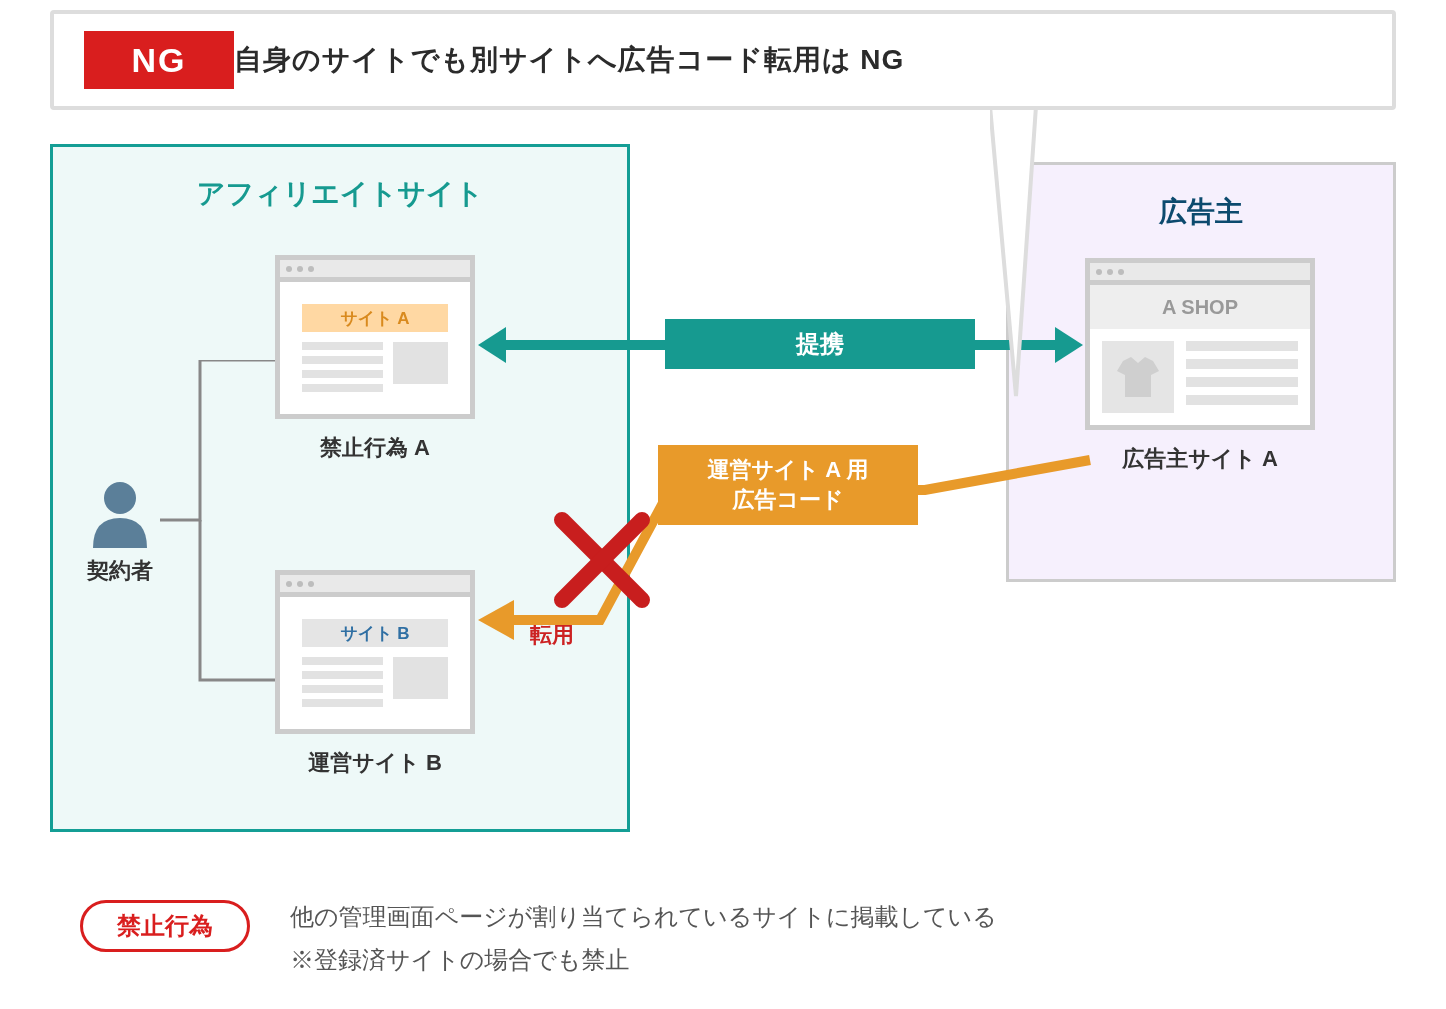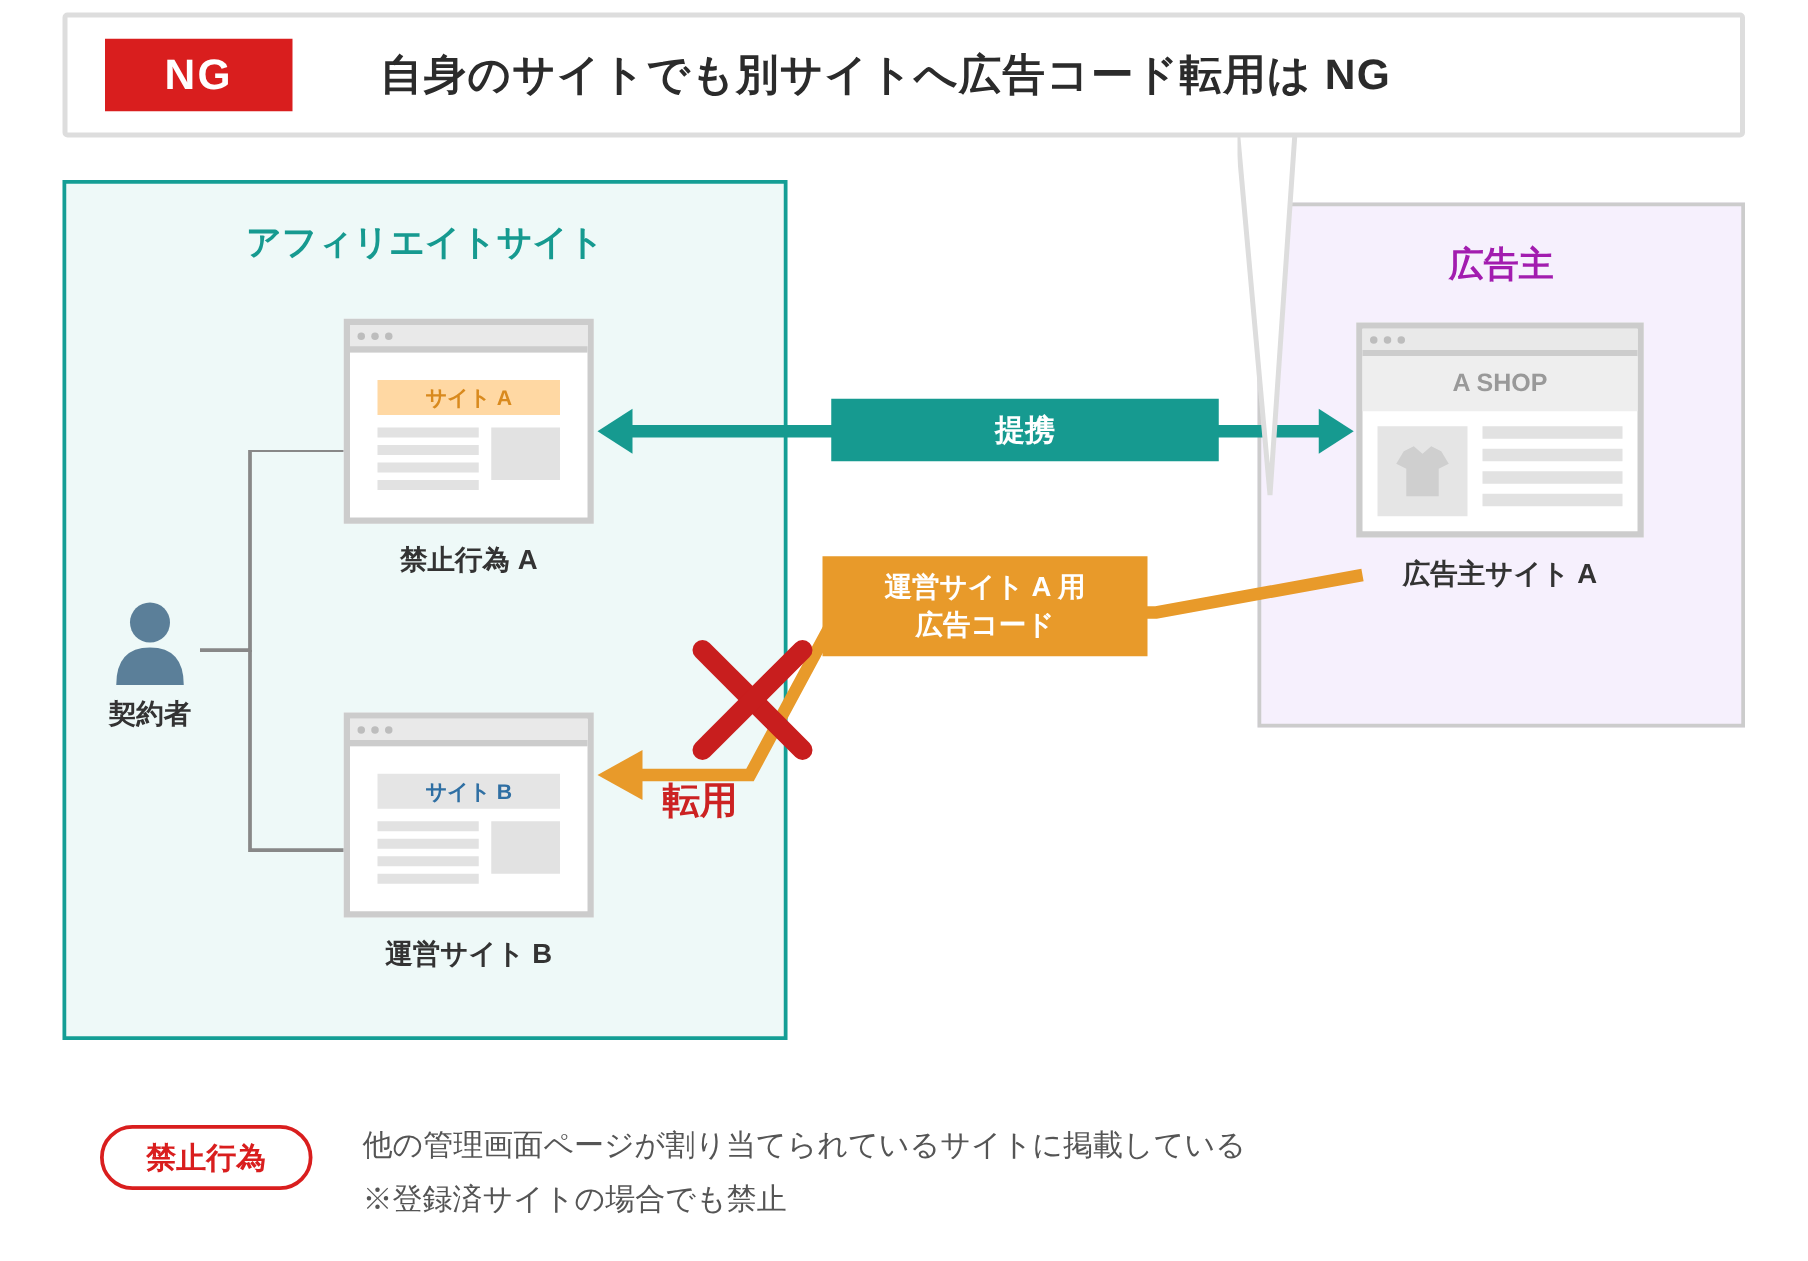--- a/index.html
+++ b/index.html
@@ -2,29 +2,29 @@
 <html><head>
 <meta charset="utf-8">
 <style>
   *{box-sizing:border-box;margin:0;padding:0}
   body{font-family:"Hiragino Kaku Gothic ProN","Yu Gothic",Meiryo,sans-serif;background:#fff;width:1446px;height:1009px;position:relative;overflow:hidden}
   .abs{position:absolute}
 
   
   .callout{left:50px;top:10px;width:1346px;height:100px;background:#fff;border:4px solid #ddd;border-radius:4px;display:flex;align-items:center;padding:10px 30px;z-index:20}
   .ng-badge{width:150px;height:58px;background:#d91e1e;color:#fff;font-size:34px;font-weight:800;display:flex;align-items:center;justify-content:center;letter-spacing:2px}
-  .callout-title{font-size:34px;font-weight:800;color:#2b2b2b;margin-left:70px;letter-spacing:1px}
+  .callout-title{font-size:28px;font-weight:800;color:#2b2b2b;letter-spacing:1px}
   .callout-tail{left:990px;top:106px;z-index:19}
 
   
   .affiliate-panel{left:50px;top:144px;width:580px;height:688px;background:#eef9f8;border:3px solid #149e95}
   .advertiser-panel{left:1006px;top:162px;width:390px;height:420px;background:#f6f0fd;border:3px solid #ccc}
   .panel-title{text-align:center;font-size:28px;font-weight:800;margin-top:28px}
   .affiliate-title{color:#169a90}
-  .advertiser-title{color:#a21caf}
+  .advertiser-title{color:#0c4a6e}
 
   
   .user{left:85px;top:478px;width:70px;text-align:center}
   .user svg{display:block;margin:0 auto}
   .user-label{font-size:22px;color:#333;margin-top:8px;font-weight:600}
   .tree{left:160px;top:360px}
 
   
   .browser{width:200px;background:#fff;border:5px solid #ccc}
   .browser-chrome{height:22px;background:#e9e9e9;border-bottom:5px solid #ccc;display:flex;align-items:center;padding-left:6px;gap:5px}
@@ -55,21 +55,21 @@
   .arrow-line-r{left:970px;top:340px;width:90px;height:10px;background:#169a90;z-index:4}
   .arrow-head{width:0;height:0;border-top:18px solid transparent;border-bottom:18px solid transparent;z-index:4}
   .arrow-head.left{left:478px;top:327px;border-right:28px solid #169a90}
   .arrow-head.right{left:1055px;top:327px;border-left:28px solid #169a90}
 
   
   .adcode-box{left:658px;top:445px;width:260px;height:80px;background:#e89a2a;color:#fff;font-size:22px;font-weight:700;display:flex;align-items:center;justify-content:center;text-align:center;line-height:1.35;z-index:6}
 
   
   .xmark{left:552px;top:510px;z-index:9}
-  .reuse-label{left:530px;top:620px;font-size:30px;font-weight:800;color:#c22}
+  .reuse-label{left:530px;top:620px;font-size:22px;font-weight:800;color:#c22}
 
   
   .prohib-pill{left:80px;top:900px;width:170px;height:52px;border:3px solid #d91e1e;border-radius:30px;color:#d91e1e;font-size:24px;font-weight:800;display:flex;align-items:center;justify-content:center}
   .footer-text{left:290px;top:895px;font-size:24px;color:#555;line-height:1.8}
 </style>
 </head>
 <body>
 
 <div class="abs callout">
   <div class="ng-badge">NG</div>

